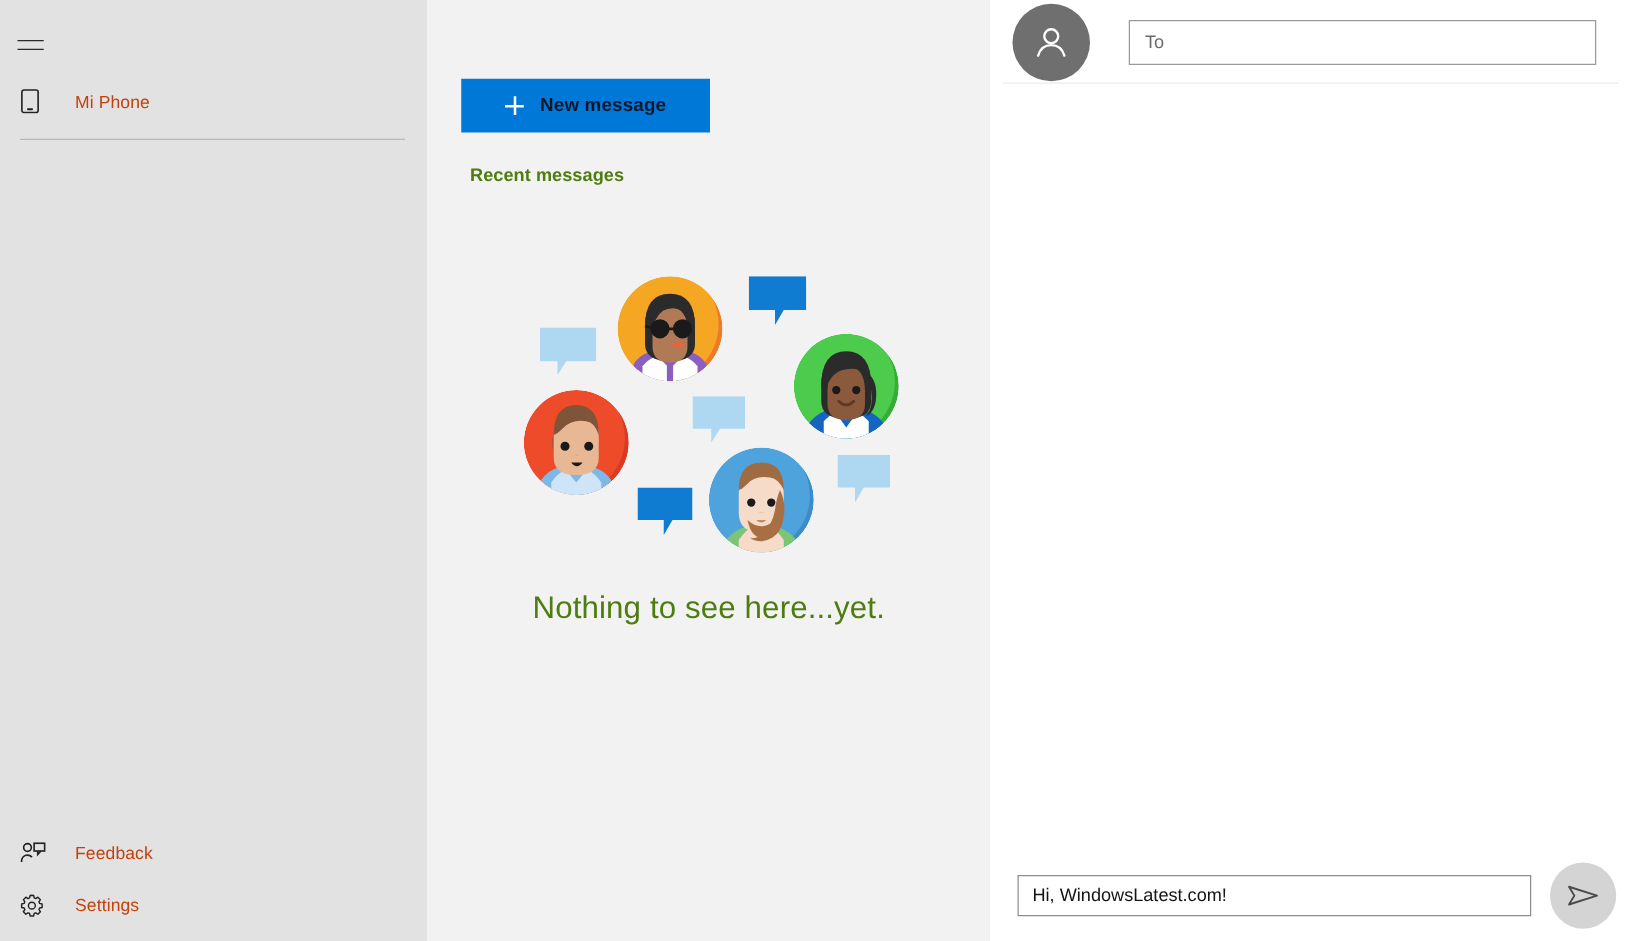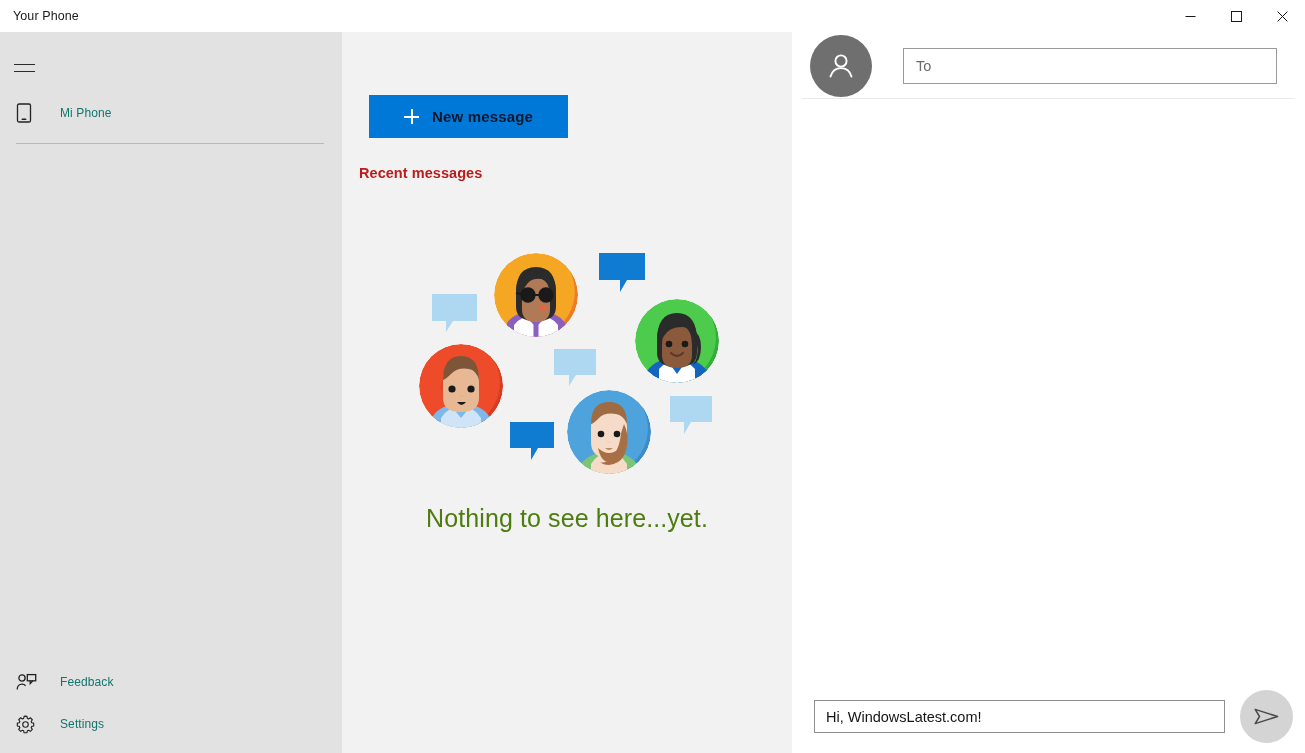--- a/index.html
+++ b/index.html
@@ -97,22 +97,22 @@
     color: #141414;
   }
   .nav-icon {
     width: 28px;
     min-width: 28px;
     display: flex;
     align-items: center;
     justify-content: flex-start;
   }
   .nav-label {
-    font-size: 12px;
-    color: #0f766e;
+    font-size: 14px;
+    color: #c2410c;
     padding-left: 16px;
     letter-spacing: 0.1px;
     white-space: nowrap;
   }
   .nav-divider {
     height: 1px;
     background: #b9b9b9;
     margin: 9px 18px 9px 16px;
   }
   .nav-spacer { flex: 1; }
@@ -152,24 +152,24 @@
   }
   .plus-icon::before, .plus-icon::after {
     content: "";
     position: absolute;
     background: #ffffff;
   }
   .plus-icon::before { left: 0; top: 7px; width: 15px; height: 1.6px; }
   .plus-icon::after { top: 0; left: 7px; height: 15px; width: 1.6px; }
 
   .recent-title {
-    margin: 27px 0 0 17px;
+    margin: 27px 0 0 34px;
     font-size: 14.5px;
     font-weight: bold;
-    color: #b91c1c;
+    color: #4d7c0f;
     letter-spacing: 0.05px;
   }
 
   .empty-wrap {
     flex: 1;
     display: flex;
     flex-direction: column;
     align-items: center;
     justify-content: flex-start;
     padding-top: 55px;
@@ -296,41 +296,20 @@
     justify-content: center;
     cursor: default;
     border: none;
   }
 </style>
 </head>
 <body>
 
 <div class="app">
 
-  <div class="titlebar">
-    <div class="titlebar-title">Your Phone</div>
-    <div class="win-buttons">
-      <div class="win-btn">
-        <svg width="11" height="11" viewBox="0 0 11 11">
-          <line x1="0.5" y1="5.5" x2="10.5" y2="5.5" stroke="#1a1a1a" stroke-width="1"></line>
-        </svg>
-      </div>
-      <div class="win-btn">
-        <svg width="11" height="11" viewBox="0 0 11 11">
-          <rect x="0.5" y="0.5" width="10" height="10" fill="none" stroke="#1a1a1a" stroke-width="1"></rect>
-        </svg>
-      </div>
-      <div class="win-btn close">
-        <svg width="11" height="11" viewBox="0 0 11 11">
-          <line x1="0.6" y1="0.6" x2="10.4" y2="10.4" stroke="#1a1a1a" stroke-width="1"></line>
-          <line x1="10.4" y1="0.6" x2="0.6" y2="10.4" stroke="#1a1a1a" stroke-width="1"></line>
-        </svg>
-      </div>
-    </div>
-  </div>
 
   <div class="body-row">
 
     <div class="sidebar">
 
       <div class="hamburger">
         <span></span>
         <span></span>
       </div>
 

